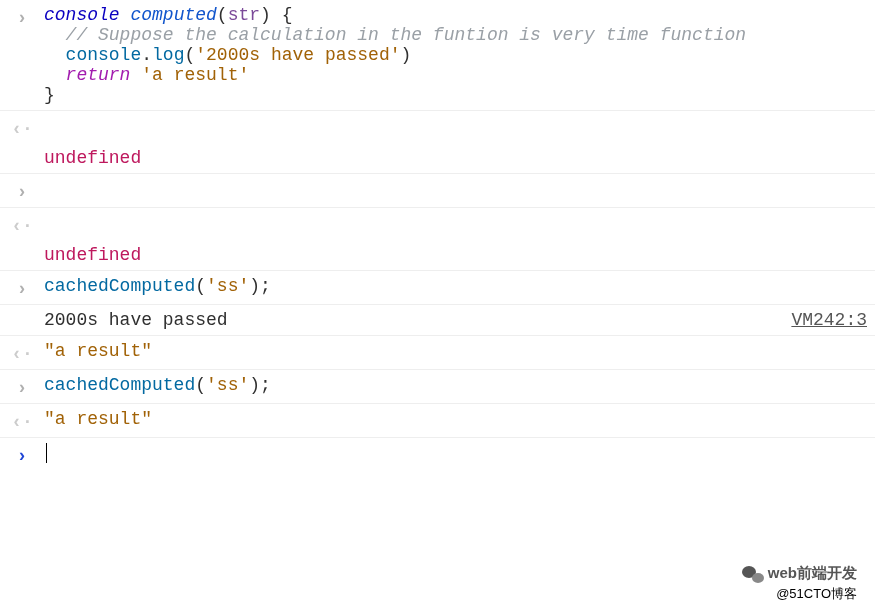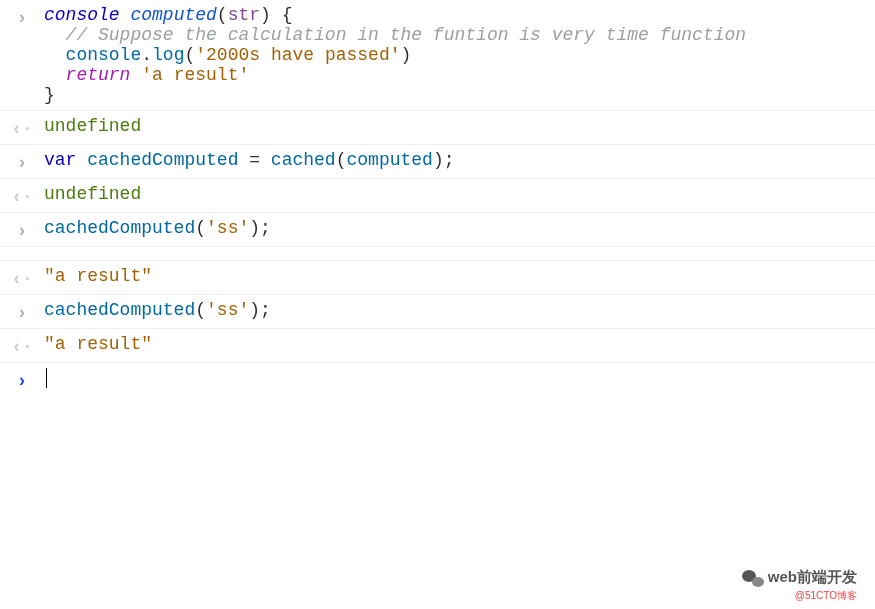--- a/index.html
+++ b/index.html
@@ -38,21 +38,21 @@
   .chevron-blue {
     color: #2147d6;
     font-weight: bold;
   }
   .row .content {
     flex: 1;
     padding-left: 8px;
     white-space: pre-wrap;
     font-style: normal;
   }
-  .dim { color: #4d7c0f; }
+  .dim { color: #be185d; margin-top: 32px; }
   .kw-blue { color: #0b00c0; font-style: italic; }
   .fn-name { color: #1155cc; font-style: italic; }
   .paren { color: #303030; }
   .param { color: #7b4a99; }
   .comment { color: #9aa0a6; font-style: italic; }
   .method { color: #0369a1; }
   .str { color: #a16207; }
   .ret { color: #a21caf; font-style: italic; }
   .var { color: #0b00c0; }
   .log-line {
@@ -99,22 +99,22 @@
   }
   .wechat-icon .small {
     position: absolute;
     width: 12px; height: 10px;
     background: #888;
     border-radius: 50%;
     bottom: 0; right: 0;
   }
   .wm2 {
     font-family: Arial, sans-serif;
-    font-size: 10px;
-    color: #ef4444;
+    font-size: 13px;
+    color: #000000;
     margin-top: 2px;
   }
 </style>
 </head>
 <body>
 
 <div class="row">
   <div class="gutter">
       <span class="chevron-in">›</span>
     </div>
@@ -129,39 +129,42 @@
   <div class="gutter">
       <span class="chevron-out">‹·</span>
     </div>
   <div class="content dim">undefined</div>
 </div>
 
 <div class="row">
   <div class="gutter">
       <span class="chevron-in">›</span>
     </div>
-  <div class="content"><span class="var">var</span> <span class="method">cachedComputed</span><span> = </span><span class="method">cached</span>(<span class="method">computed</span>)<span>;</span></div>
 </div>
 
 <div class="row">
   <div class="gutter">
       <span class="chevron-out">‹·</span>
     </div>
   <div class="content dim">undefined</div>
 </div>
 
 <div class="row">
   <div class="gutter">
       <span class="chevron-in">›</span>
     </div>
   <div class="content"><span class="method">cachedComputed</span>(<span class="str">'ss'</span>)<span>;</span></div>
 </div>
 
 <div class="row">
   <div class="gutter"></div>
+  <div class="content log-line">
+    <span>2000s have passed</span>
+    <span class="vm">VM242:3</span>
+  </div>
 </div>
 
 <div class="row">
   <div class="gutter">
       <span class="chevron-out">‹·</span>
     </div>
   <div class="content str">"a result"</div>
 </div>
 
 <div class="row">

